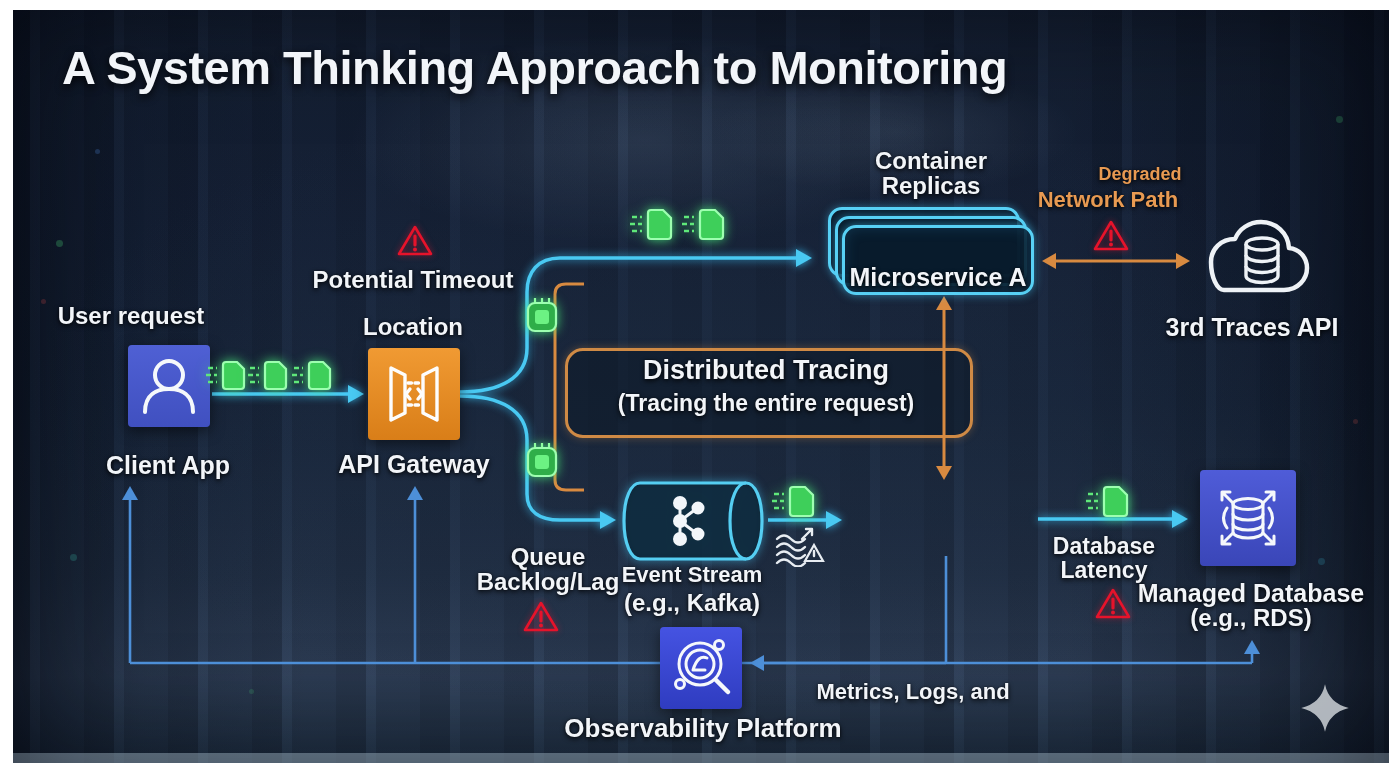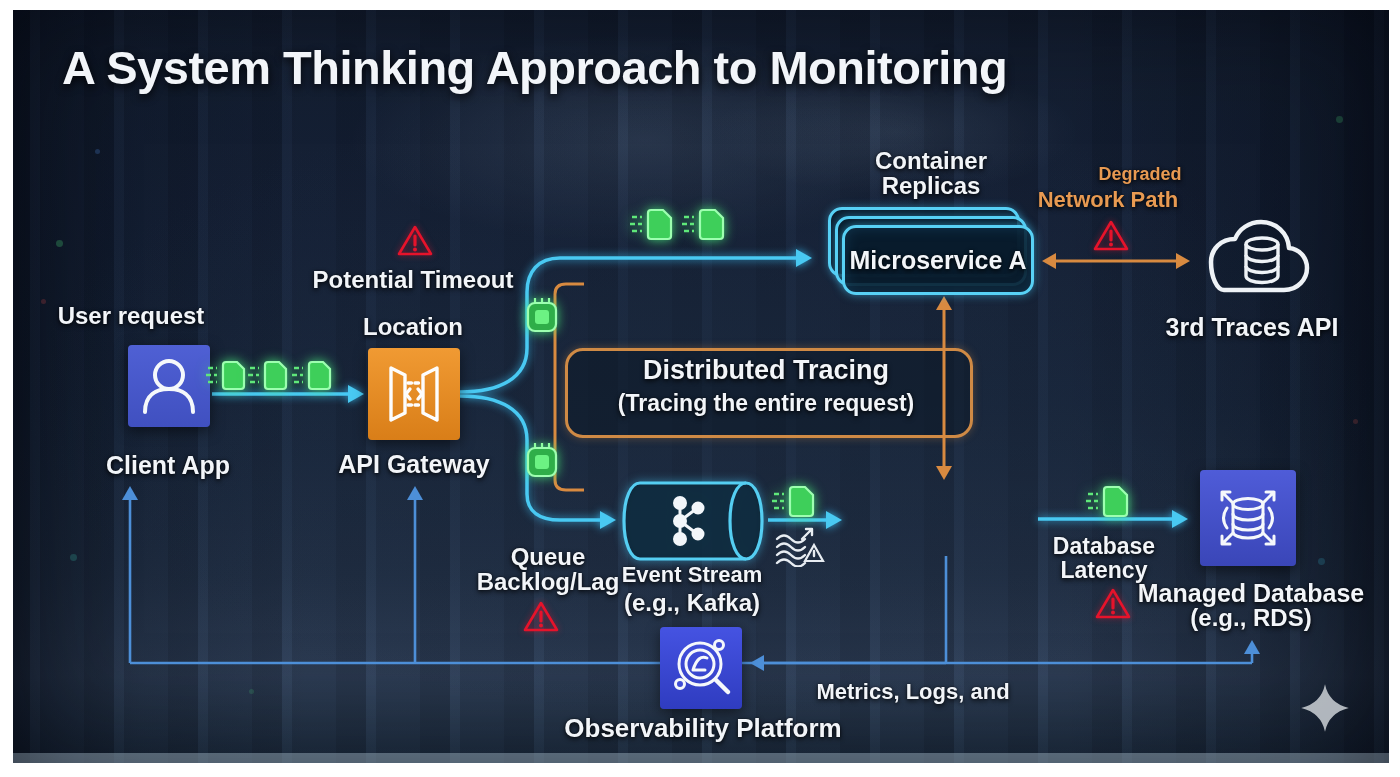--- a/index.html
+++ b/index.html
@@ -39,21 +39,21 @@
   .cx{transform:translateX(-50%);}
   .orange-text{color:#e89a52;}
 
   
   .sq{position:absolute;border-radius:4px;z-index:14;box-shadow:0 4px 14px rgba(0,0,0,.5);}
   .sq svg{position:absolute;inset:0;}
 
   
   .cyanbox{position:absolute;border:3px solid #58d1f5;border-radius:14px;
      background:rgba(9,28,44,.9);box-shadow:0 0 10px rgba(70,200,250,.55), inset 0 0 14px rgba(40,130,180,.25);
-     z-index:14;display:flex;align-items:center;justify-content:center;}
+     z-index:14;display:flex;align-items:flex-end;justify-content:center;}
   .layer{position:absolute;border:3px solid #58d1f5;border-radius:14px;background:rgba(9,28,44,.82);
      box-shadow:0 0 8px rgba(70,200,250,.45);}
   .tracebox{position:absolute;left:565px;top:348px;width:402px;height:84px;border:3px solid #cf8a45;
      border-radius:18px;background:rgba(12,24,38,.5);z-index:10;
      box-shadow:0 0 8px rgba(210,140,70,.35);}
 
   .icon{position:absolute;z-index:18;}
   .glow-green{filter:drop-shadow(0 0 6px rgba(70,230,120,.9));}
   .glow-red{filter:drop-shadow(0 0 3px rgba(230,20,45,.55));}
 </style>

